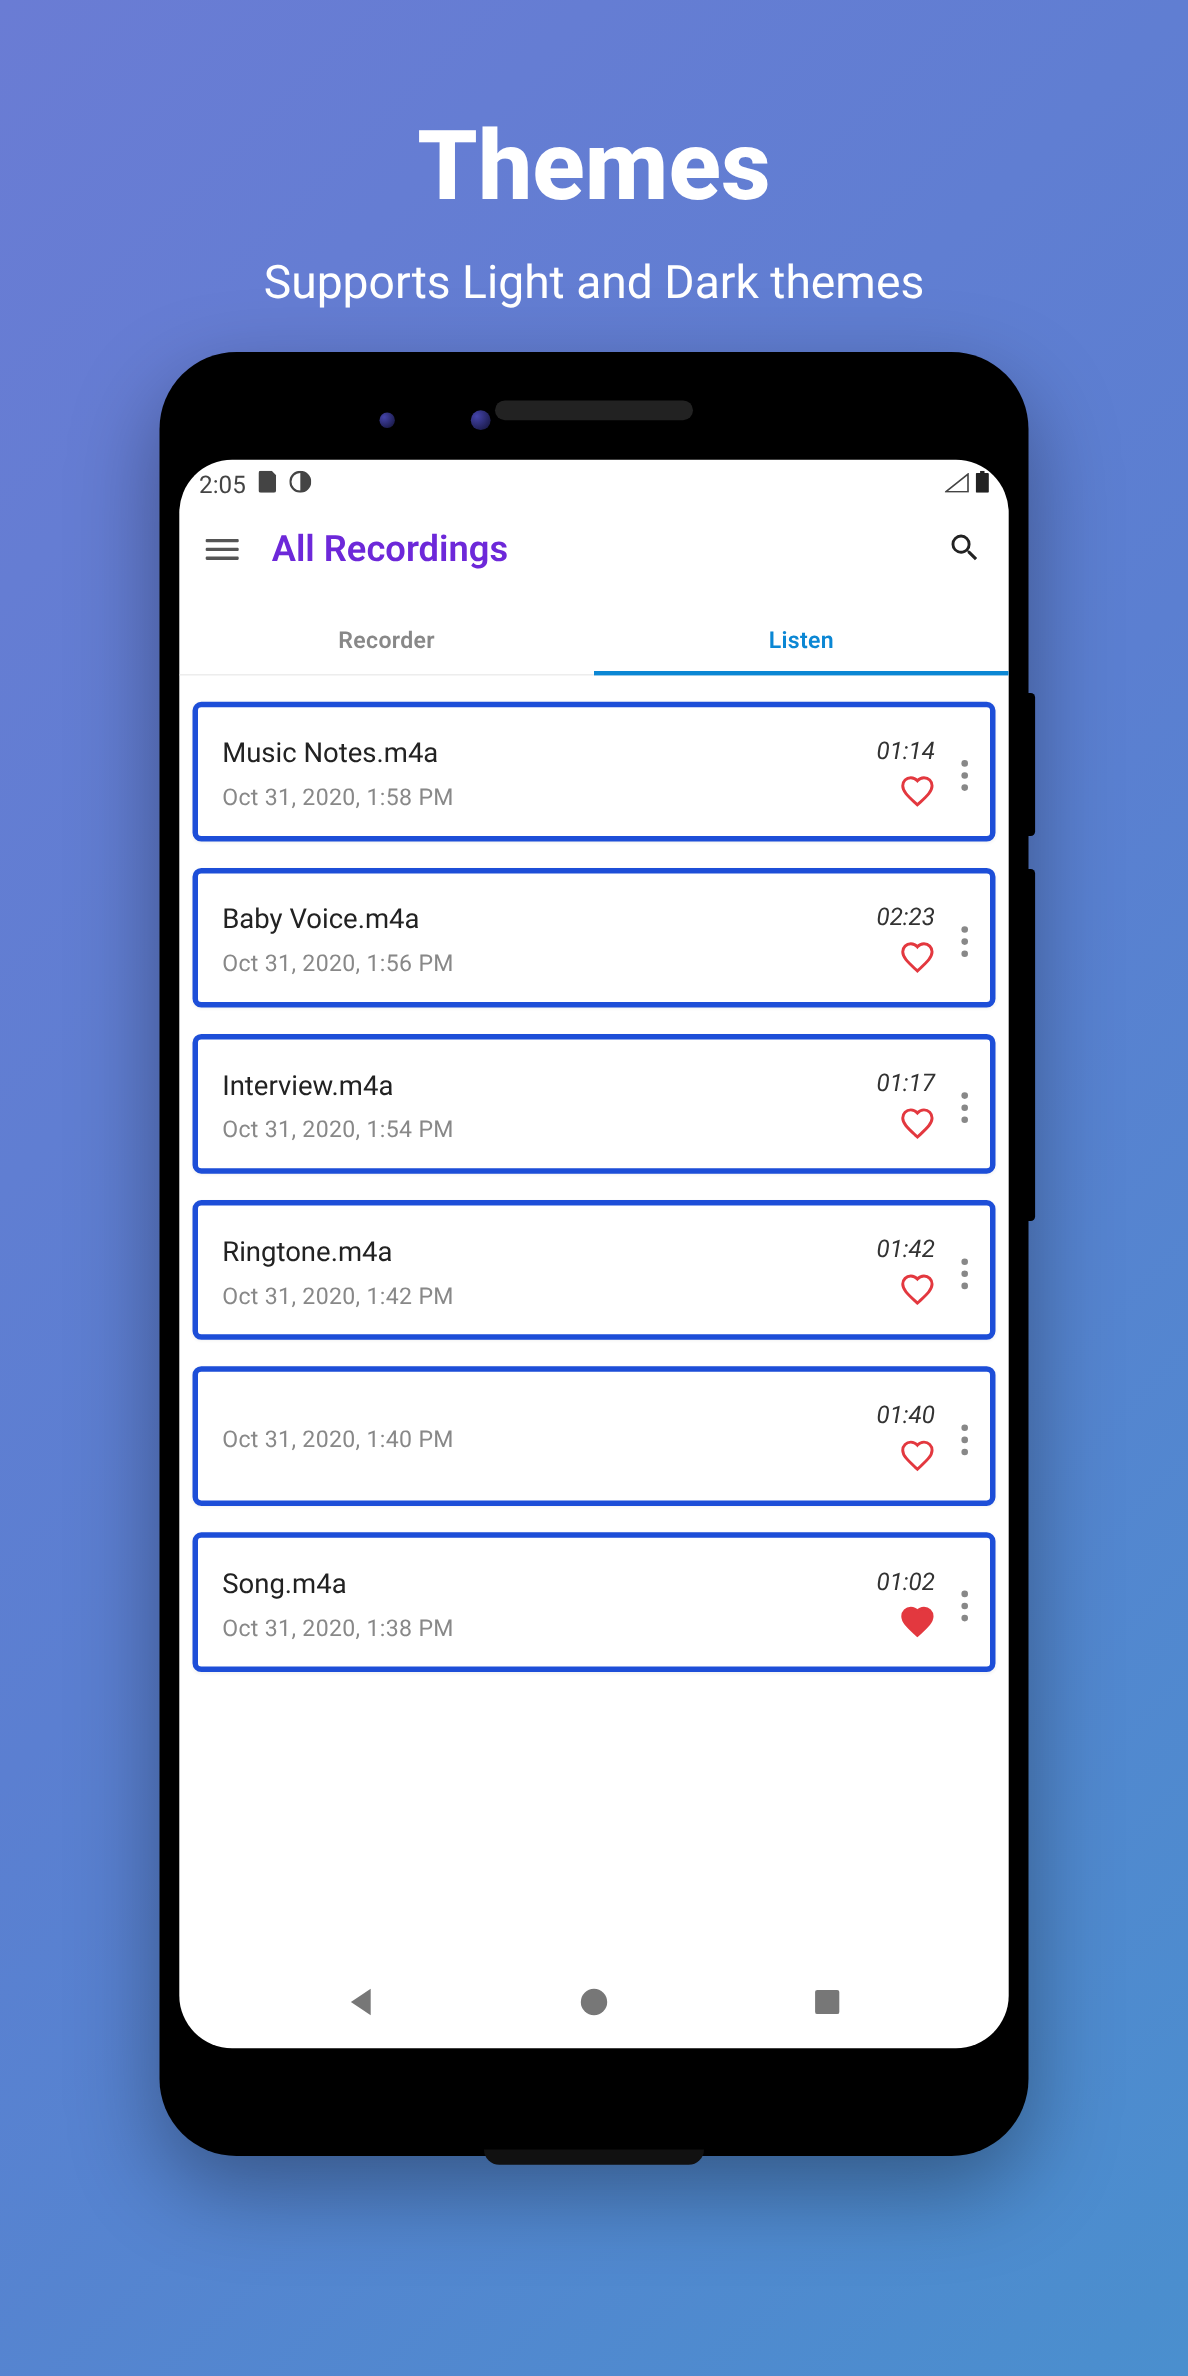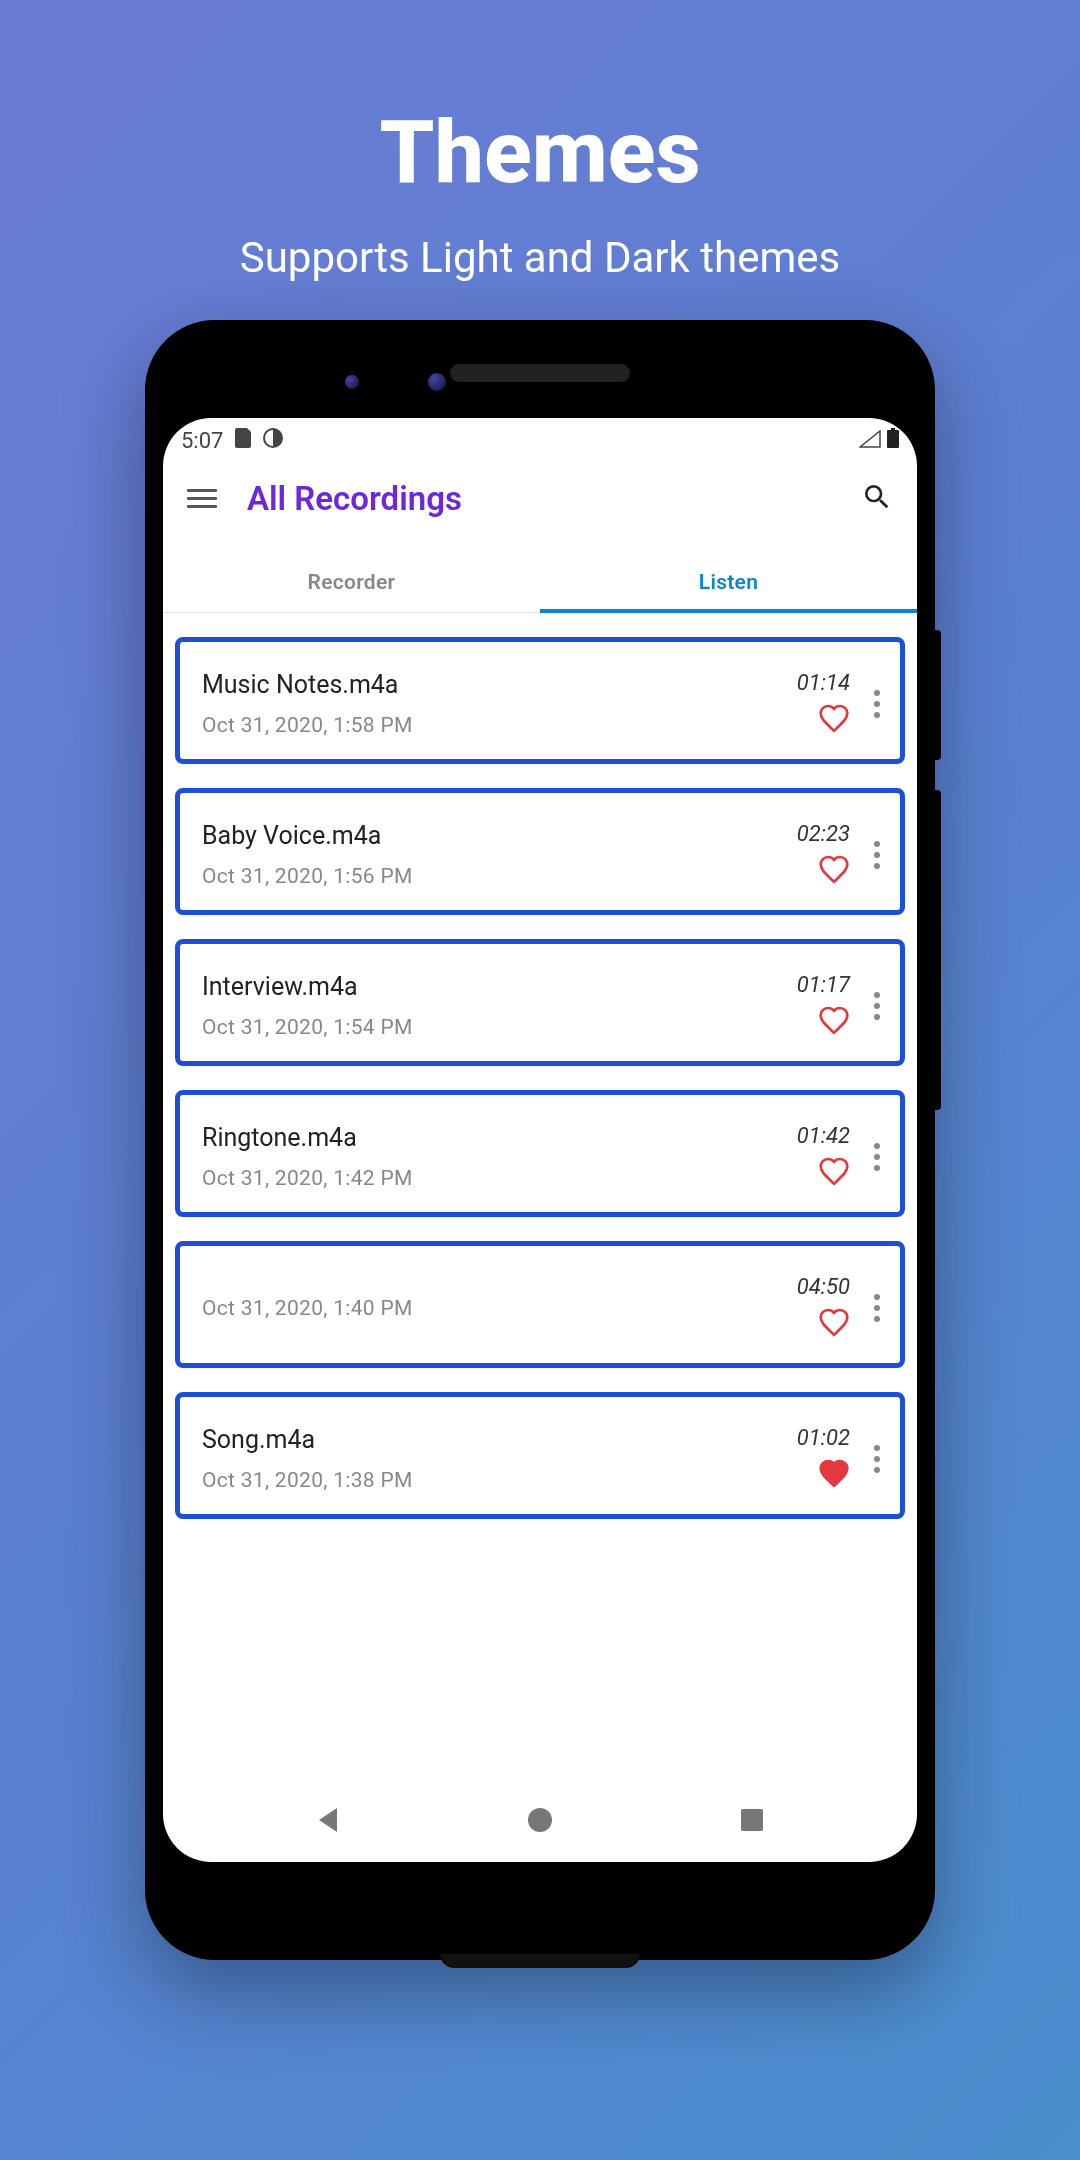--- a/index.html
+++ b/index.html
@@ -235,21 +235,21 @@
 <div class="phone">
   <div class="side-btn-1"></div>
   <div class="side-btn-2"></div>
   <div class="camera-1"></div>
   <div class="camera-2"></div>
 
   <div class="screen">
 
     <div class="status-bar">
       <div class="status-left">
-        <span>5:07</span>
+        <span>2:05</span>
         <span>
           <svg width="16" height="20" viewBox="0 0 16 20">
               <path fill="#444" d="M2 0h10l4 4v14a2 2 0 0 1-2 2H2a2 2 0 0 1-2-2V2a2 2 0 0 1 2-2z"></path>
             </svg>
         </span>
         <span>
           <svg width="20" height="20" viewBox="0 0 20 20">
               <circle cx="10" cy="10" r="9" fill="none" stroke="#444" stroke-width="2"></circle>
               <path fill="#444" d="M10 1a9 9 0 0 1 0 18V1z"></path>
             </svg>
@@ -373,21 +373,21 @@
               <span></span>
       </div>
     </div>
         </div>
         <div class="card">
     <div class="card-left">
       <div class="card-sub">Oct 31, 2020, 1:40 PM</div>
     </div>
     <div class="card-right">
       <div class="card-meta">
-        <div class="duration">04:50</div>
+        <div class="duration">01:40</div>
         <div class="heart">
           <svg viewBox="0 0 24 22">
             <path d="M12 20.5l-1.45-1.32C5.4 14.36 2 11.28 2 7.5 2 4.42 4.42 2 7.5 2c1.74 0 3.41.81 4.5 2.09C13.09 2.81 14.76 2 16.5 2 19.58 2 22 4.42 22 7.5c0 3.78-3.4 6.86-8.55 11.68L12 20.5z" fill="none" stroke="#e3383f" stroke-width="2"></path>
           </svg>
         </div>
       </div>
       <div class="more-dots">
         <span></span>
               <span></span>
               <span></span>

